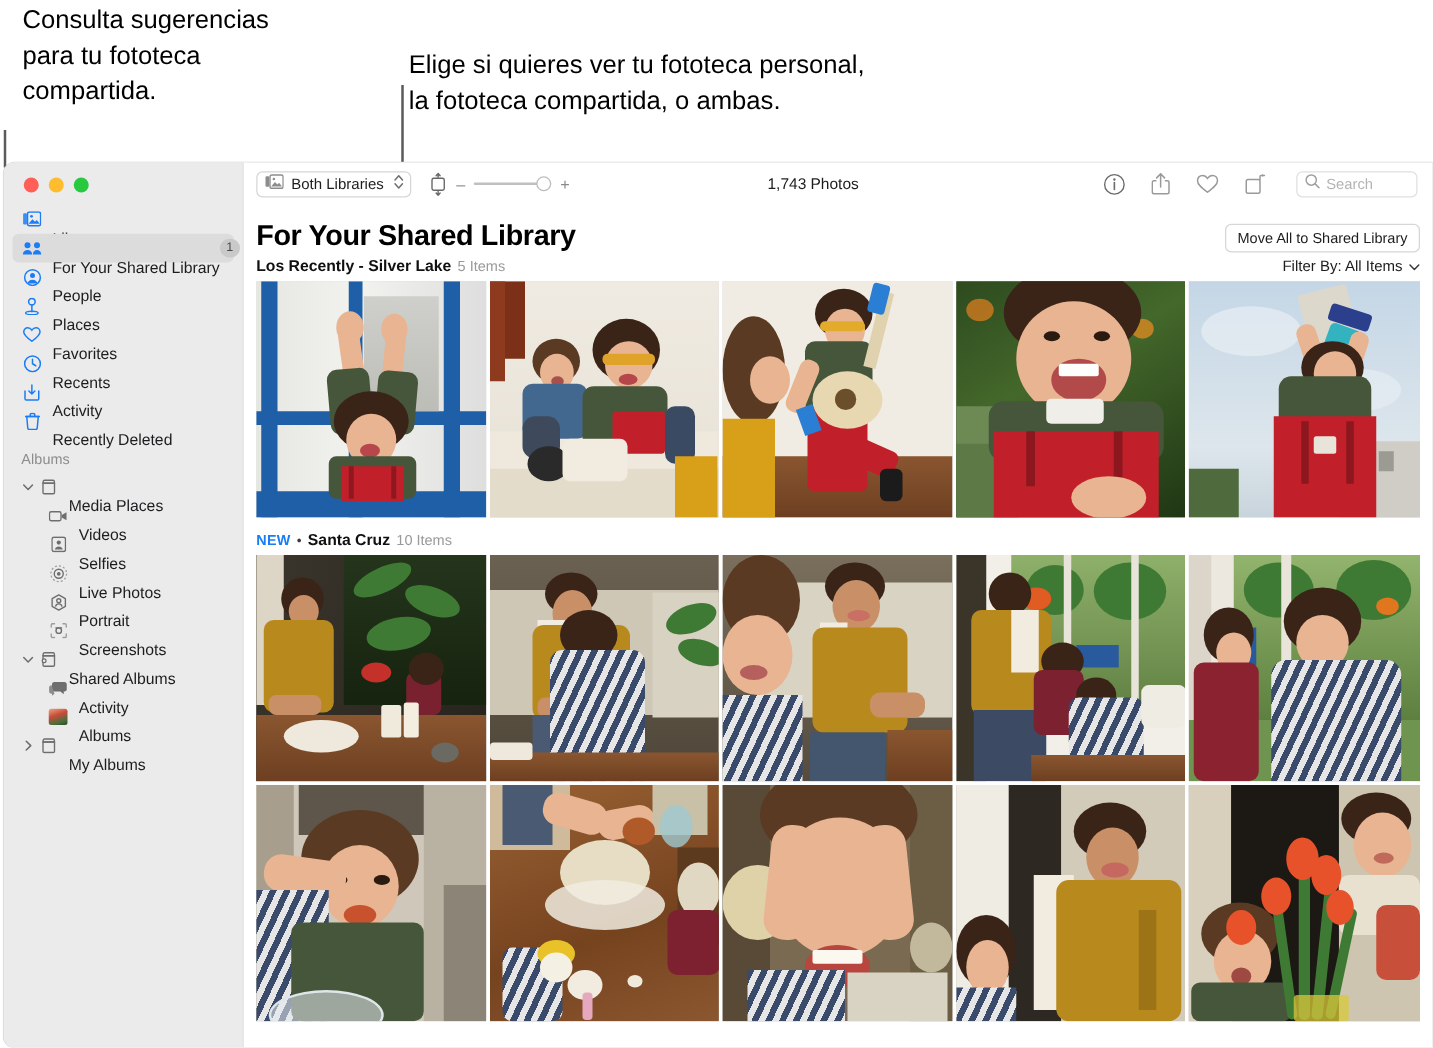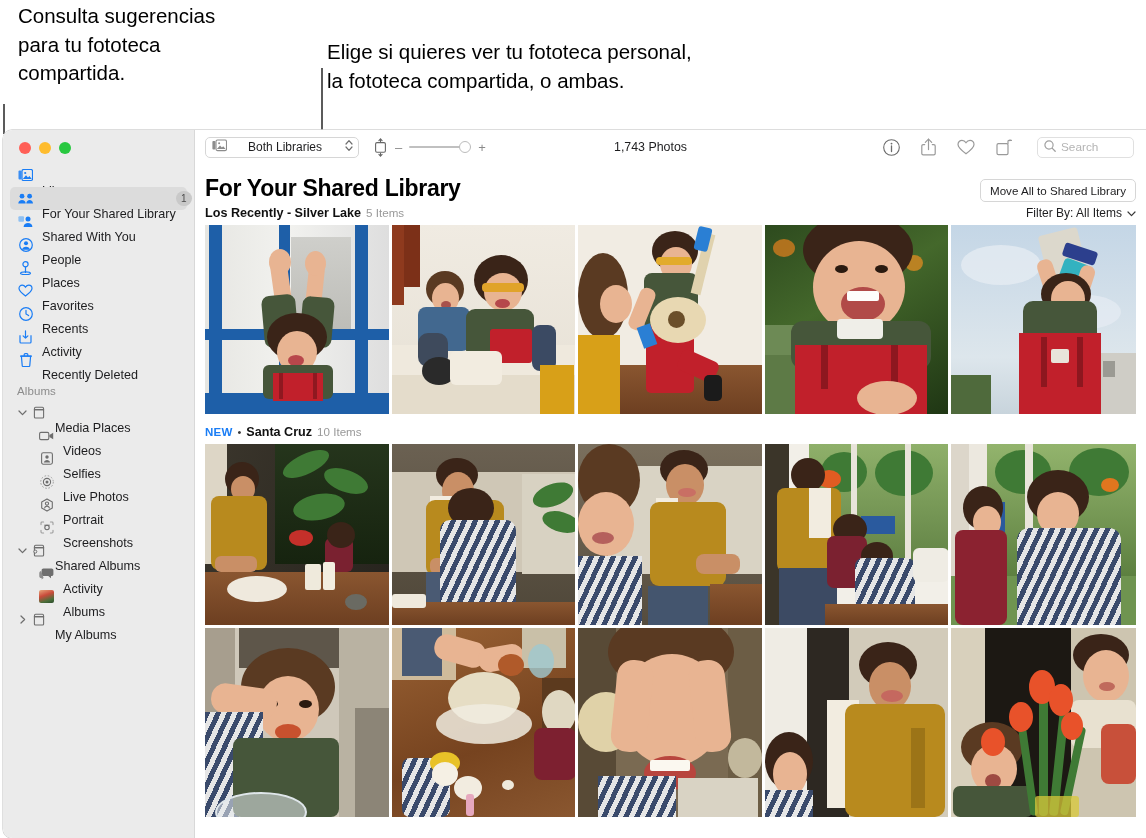--- a/index.html
+++ b/index.html
@@ -150,21 +150,21 @@
 
   .lib-select {
     display: flex; align-items: center;
     height: 21px;
     border: 0.8px solid #d6d6d6;
     border-radius: 5px;
     background: #ffffff;
     padding: 0 5px 0 6px;
     font-size: 12px;
     color: #1d1d1f;
-    gap: 21px;
+    gap: 6px;
   }
   .lib-select .updown { color: #6e6e6e; margin-left: 2px; }
 
   .zoom-group {
     display: flex; align-items: center; gap: 7px;
     margin-left: 14px;
   }
   .aspect-btn { color: #666; display:flex; }
   .zm-minus, .zm-plus { color: #8a8a8a; font-size: 13px; line-height: 1; user-select:none; }
   .slider {
@@ -327,30 +327,20 @@
             <circle cx="11.6" cy="3.2" r="2.4" fill="#1a7df5"></circle>
             <path d="M0.3 10.5c0-2.3 1.7-3.6 3.7-3.6s3.7 1.3 3.7 3.6z" fill="#1a7df5"></path>
             <path d="M8.3 10.5c0-2.3 1.6-3.6 3.3-3.6s3.4 1.3 3.4 3.6z" fill="#1a7df5"></path>
           </svg>
       </span>
       <span class="sb-label">For Your Shared Library</span>
       <span class="sb-badge">1</span>
     </div>
 
 
-    <div class="sb-item">
-      <span class="ico">
-        <svg width="15" height="13" viewBox="0 0 15 13">
-            <rect x="0.4" y="1.2" width="5.6" height="5.6" rx="1" fill="#8fc0f2"></rect>
-            <circle cx="10" cy="4" r="2.5" fill="#1a7df5"></circle>
-            <path d="M5.6 12c0-2.6 2-4.1 4.4-4.1s4.4 1.5 4.4 4.1z" fill="#1a7df5"></path>
-          </svg>
-      </span>
-      <span class="sb-label">Shared With You</span>
-    </div>
 
     <div class="sb-item">
       <span class="ico">
         <svg width="14" height="14" viewBox="0 0 14 14">
             <circle cx="7" cy="7" r="6.3" fill="none" stroke="#1a7df5" stroke-width="1.2"></circle>
             <circle cx="7" cy="5.3" r="2" fill="#1a7df5"></circle>
             <path d="M2.9 11.8c0.5-2 2.1-3.1 4.1-3.1s3.6 1.1 4.1 3.1z" fill="#1a7df5"></path>
           </svg>
       </span>
       <span class="sb-label">People</span>

